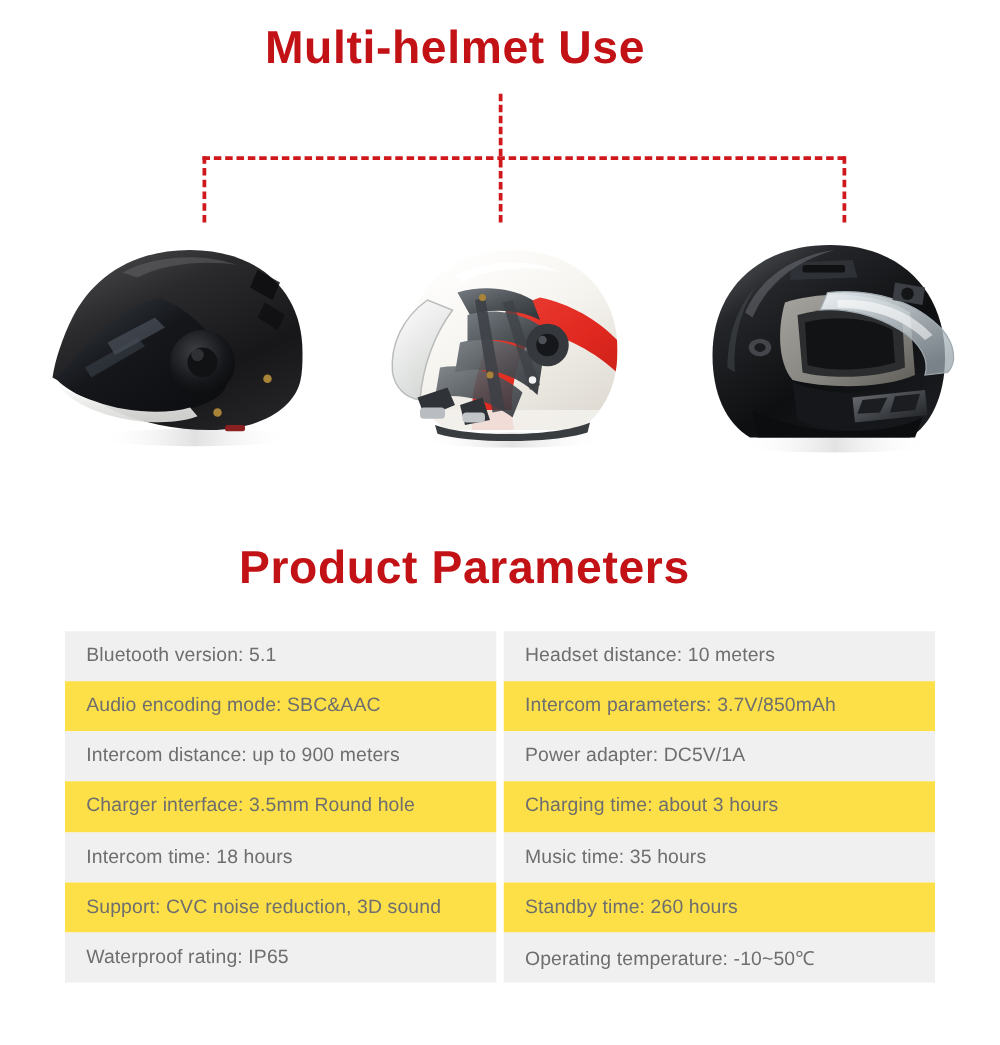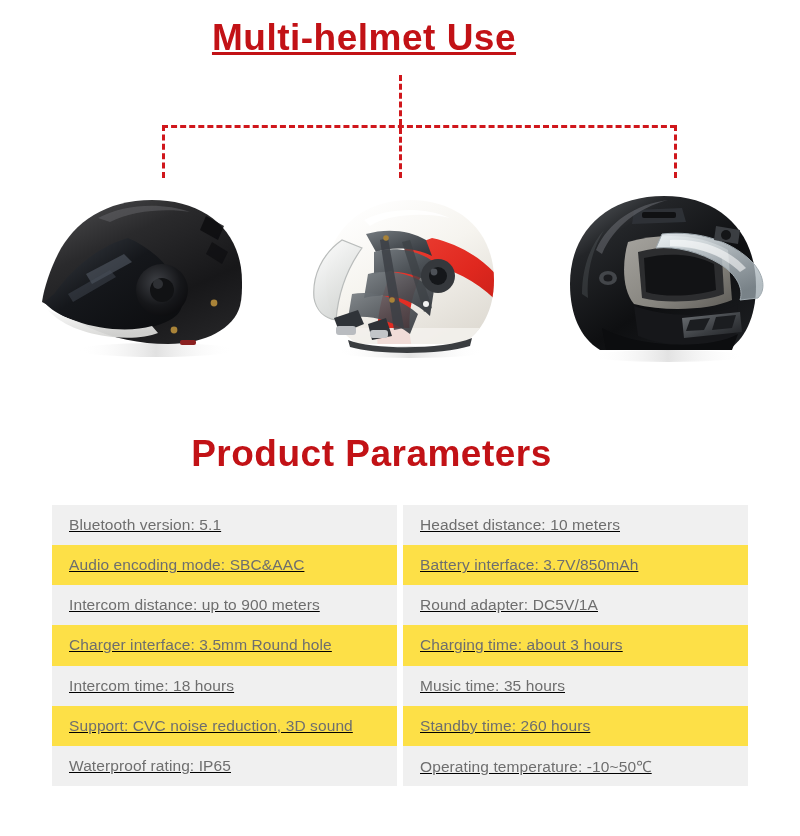--- a/index.html
+++ b/index.html
@@ -22,21 +22,20 @@
     color: #c21216;
     letter-spacing: 0.5px;
   }
   #heading-multi-helmet {
     position: absolute;
     left: 0;
     top: 16px;
     width: 728px;
     font-size: 37px;
     line-height: 44px;
-    text-decoration: underline;
   }
 
   
   #bracket {
     position: absolute;
     left: 0;
     top: 0;
     width: 800px;
     height: 190px;
     pointer-events: none;
@@ -92,21 +91,20 @@
     top: 505px;
     width: 696px;
     height: 281px;
     display: flex;
     column-gap: 6px;
   }
   .param-column {
     display: flex;
     flex-direction: column;
     flex: 1 1 0;
-    text-decoration: underline;
   }
   .param-row {
     flex: 1 1 0;
     display: flex;
     align-items: center;
     padding-left: 17px;
     box-sizing: border-box;
     font-size: 15.5px;
     color: #6e6e6e;
     white-space: nowrap;
@@ -344,20 +342,20 @@
     <div class="param-row even">Audio encoding mode: SBC&amp;AAC</div>
     <div class="param-row odd">Intercom distance: up to 900 meters</div>
     <div class="param-row even">Charger interface: 3.5mm Round hole</div>
     <div class="param-row odd">Intercom time: 18 hours</div>
     <div class="param-row even">Support: CVC noise reduction, 3D sound</div>
     <div class="param-row odd">Waterproof rating: IP65</div>
   </div>
 
   <div class="param-column">
     <div class="param-row odd">Headset distance: 10 meters</div>
-    <div class="param-row even">Battery interface: 3.7V/850mAh</div>
-    <div class="param-row odd">Round adapter: DC5V/1A</div>
+    <div class="param-row even">Intercom parameters: 3.7V/850mAh</div>
+    <div class="param-row odd">Power adapter: DC5V/1A</div>
     <div class="param-row even">Charging time: about 3 hours</div>
     <div class="param-row odd">Music time: 35 hours</div>
     <div class="param-row even">Standby time: 260 hours</div>
     <div class="param-row odd">Operating temperature: -10~50℃</div>
   </div>
 </div>
 
 </body></html>

